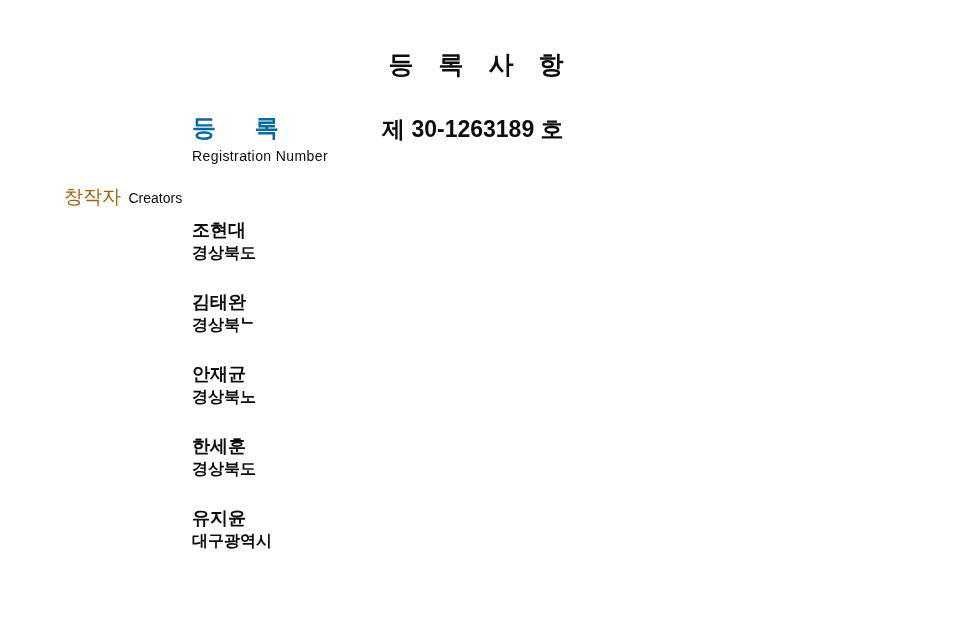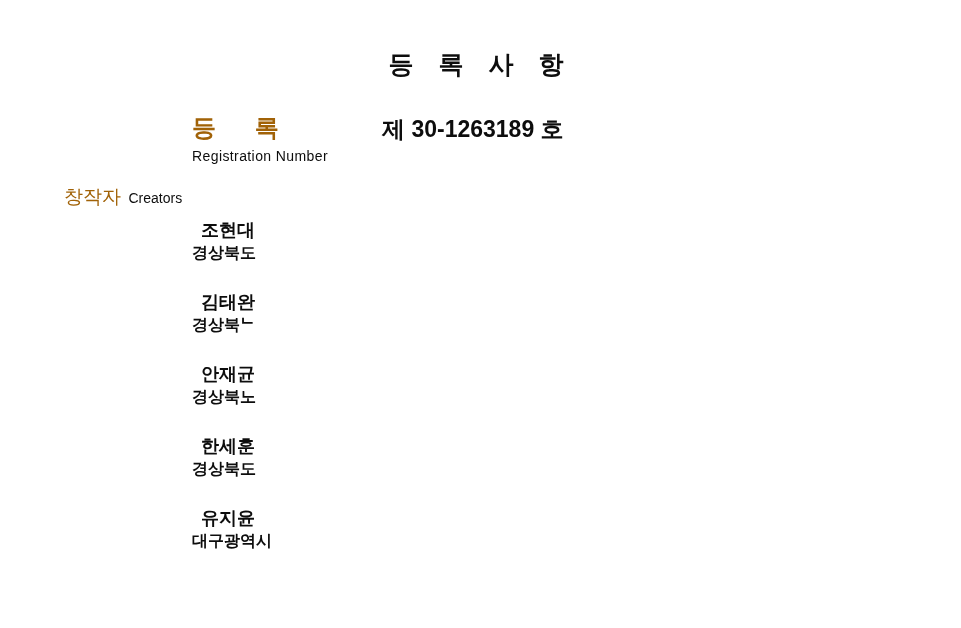--- a/index.html
+++ b/index.html
@@ -43,21 +43,21 @@
     width: 700px;
     height: 40px;
   }
   .reg-label-ko {
     position: absolute;
     left: 0;
     top: 0;
     font-size: 24px;
     font-weight: bold;
     letter-spacing: 16px;
-    color: #a16207;
+    color: #0369a1;
   }
   .reg-value {
     position: absolute;
     left: 190px;
     top: 2px;
     font-size: 23px;
     font-weight: bold;
     color: #0d0d0d;
     white-space: nowrap;
   }
@@ -96,21 +96,20 @@
     width: 600px;
   }
   .creator-item {
     margin-bottom: 26px;
   }
   .creator-name {
     font-size: 18px;
     font-weight: bold;
     color: #0d0d0d;
     line-height: 1.35;
-    margin-left: 9px;
   }
   .creator-region {
     font-size: 16px;
     font-weight: bold;
     color: #0d0d0d;
     line-height: 1.35;
   }
 </style>
 </head>
 <body>

